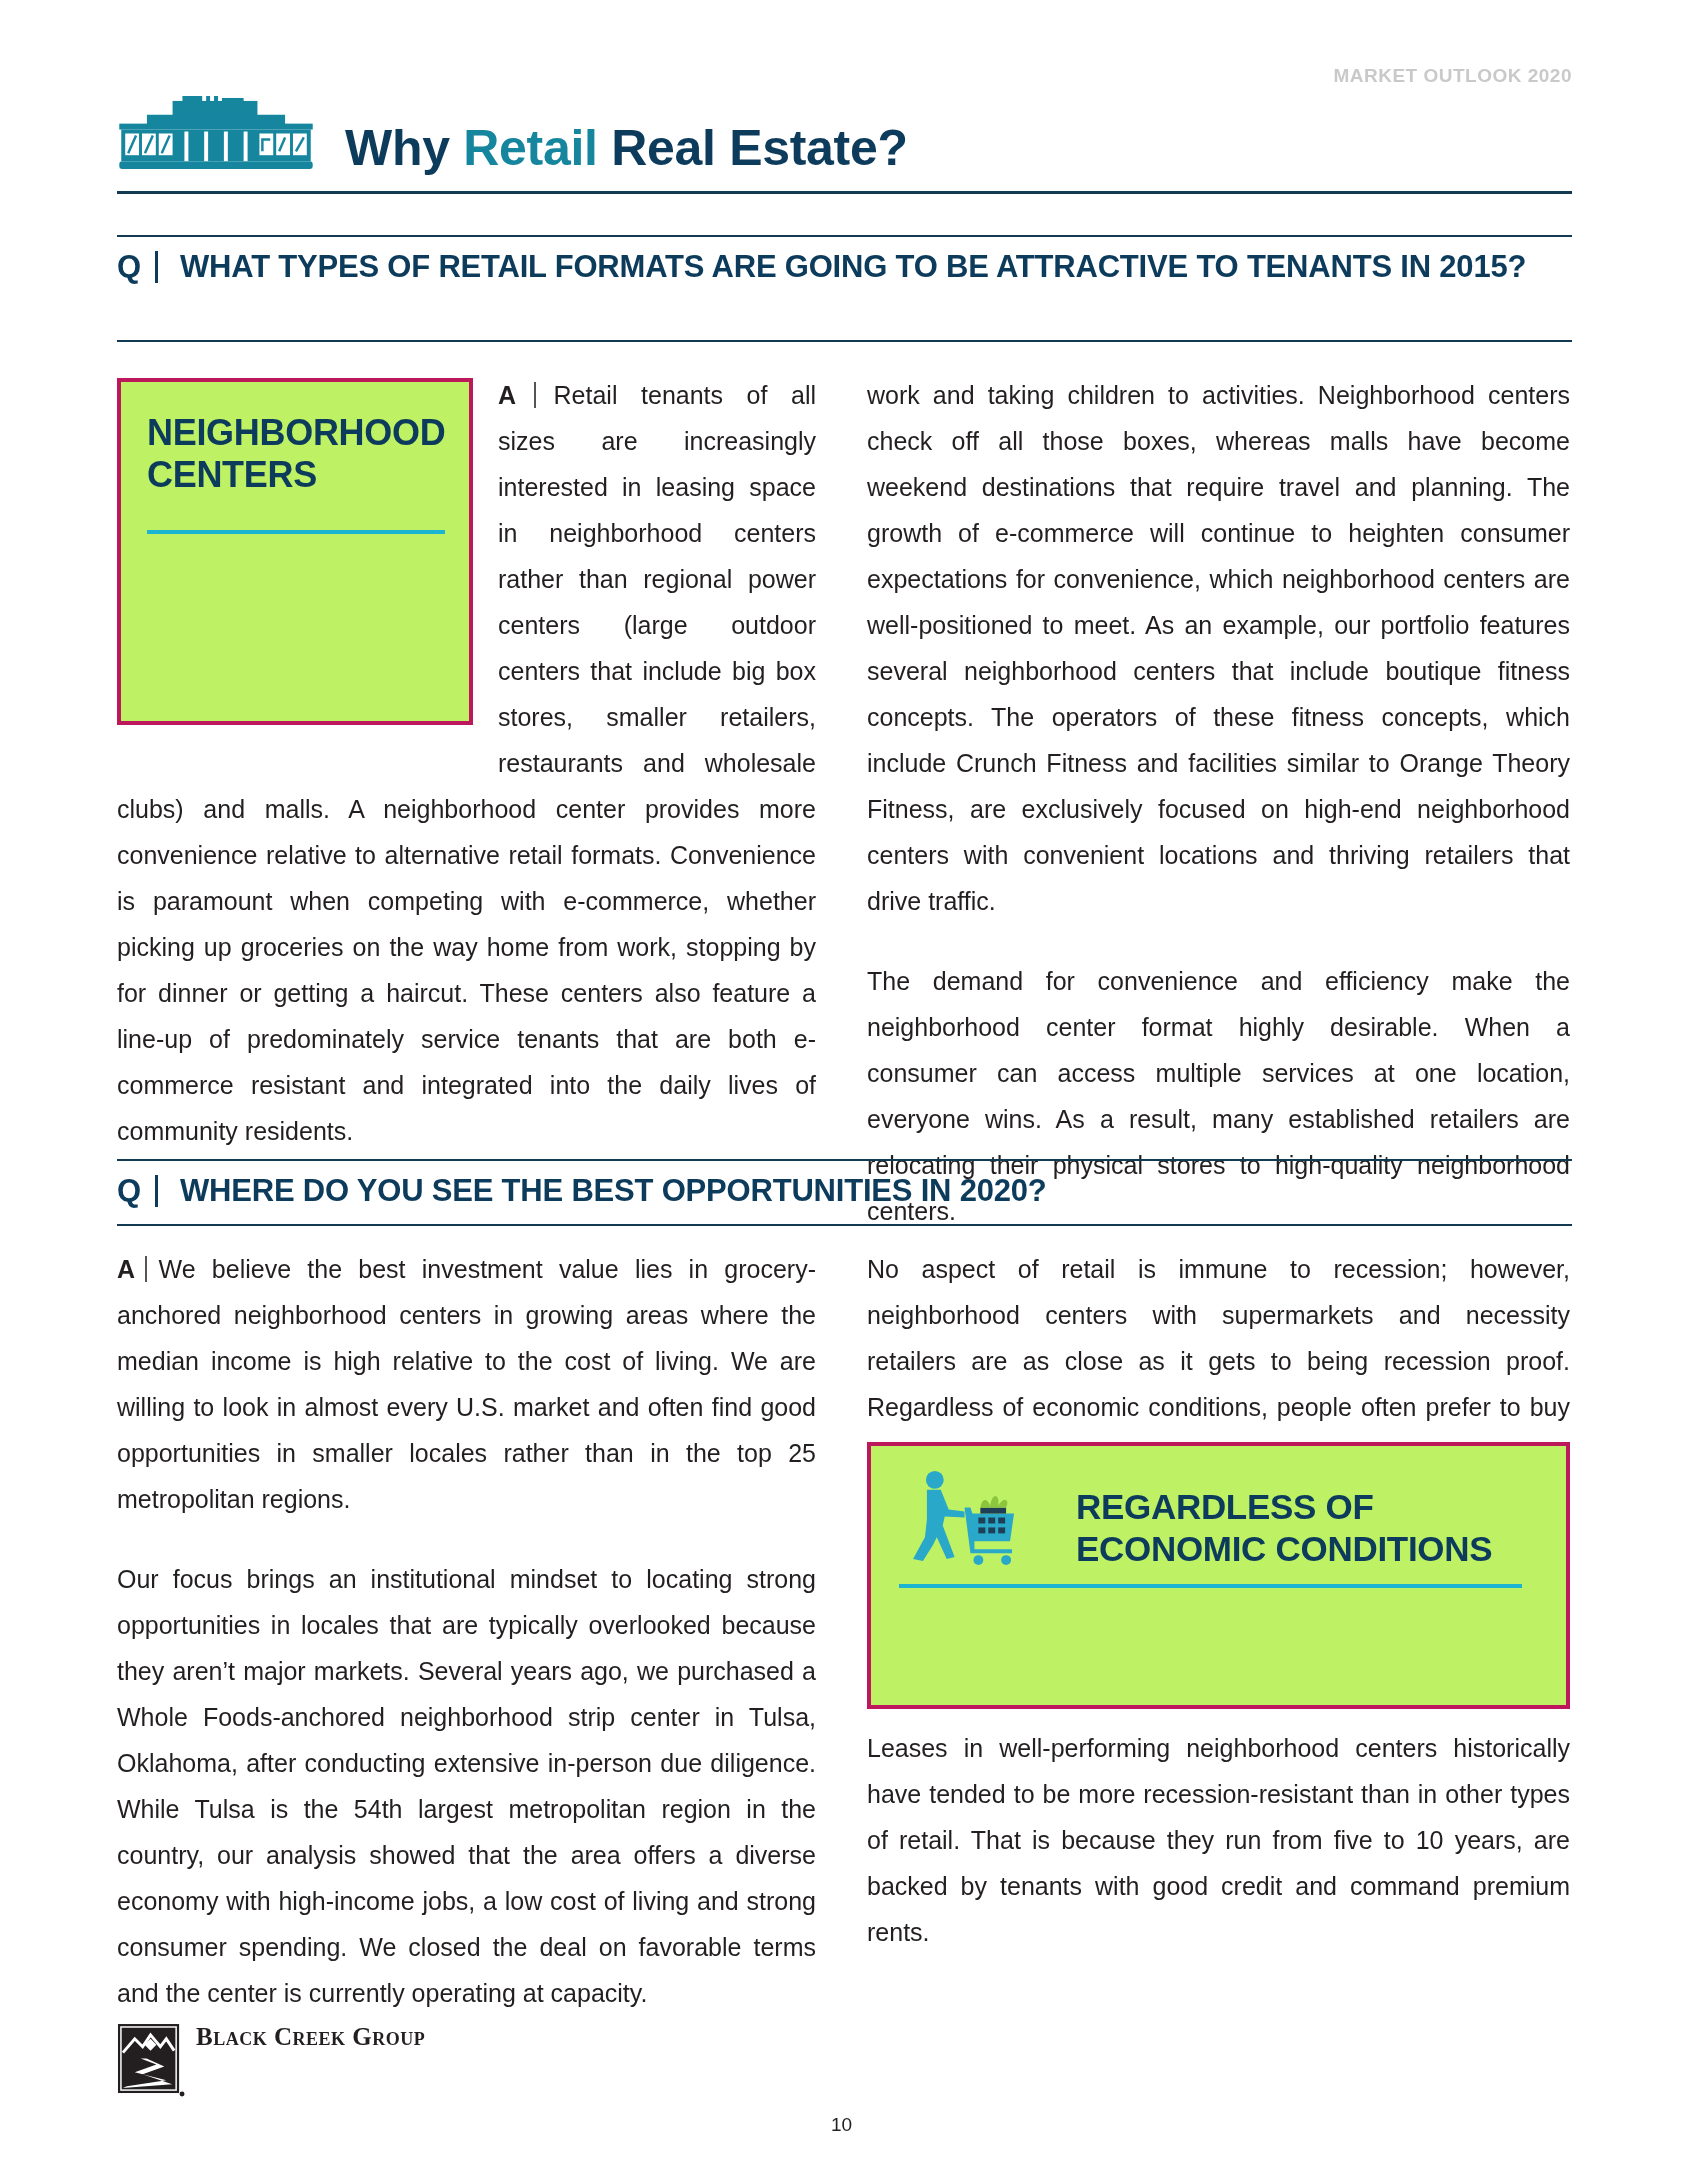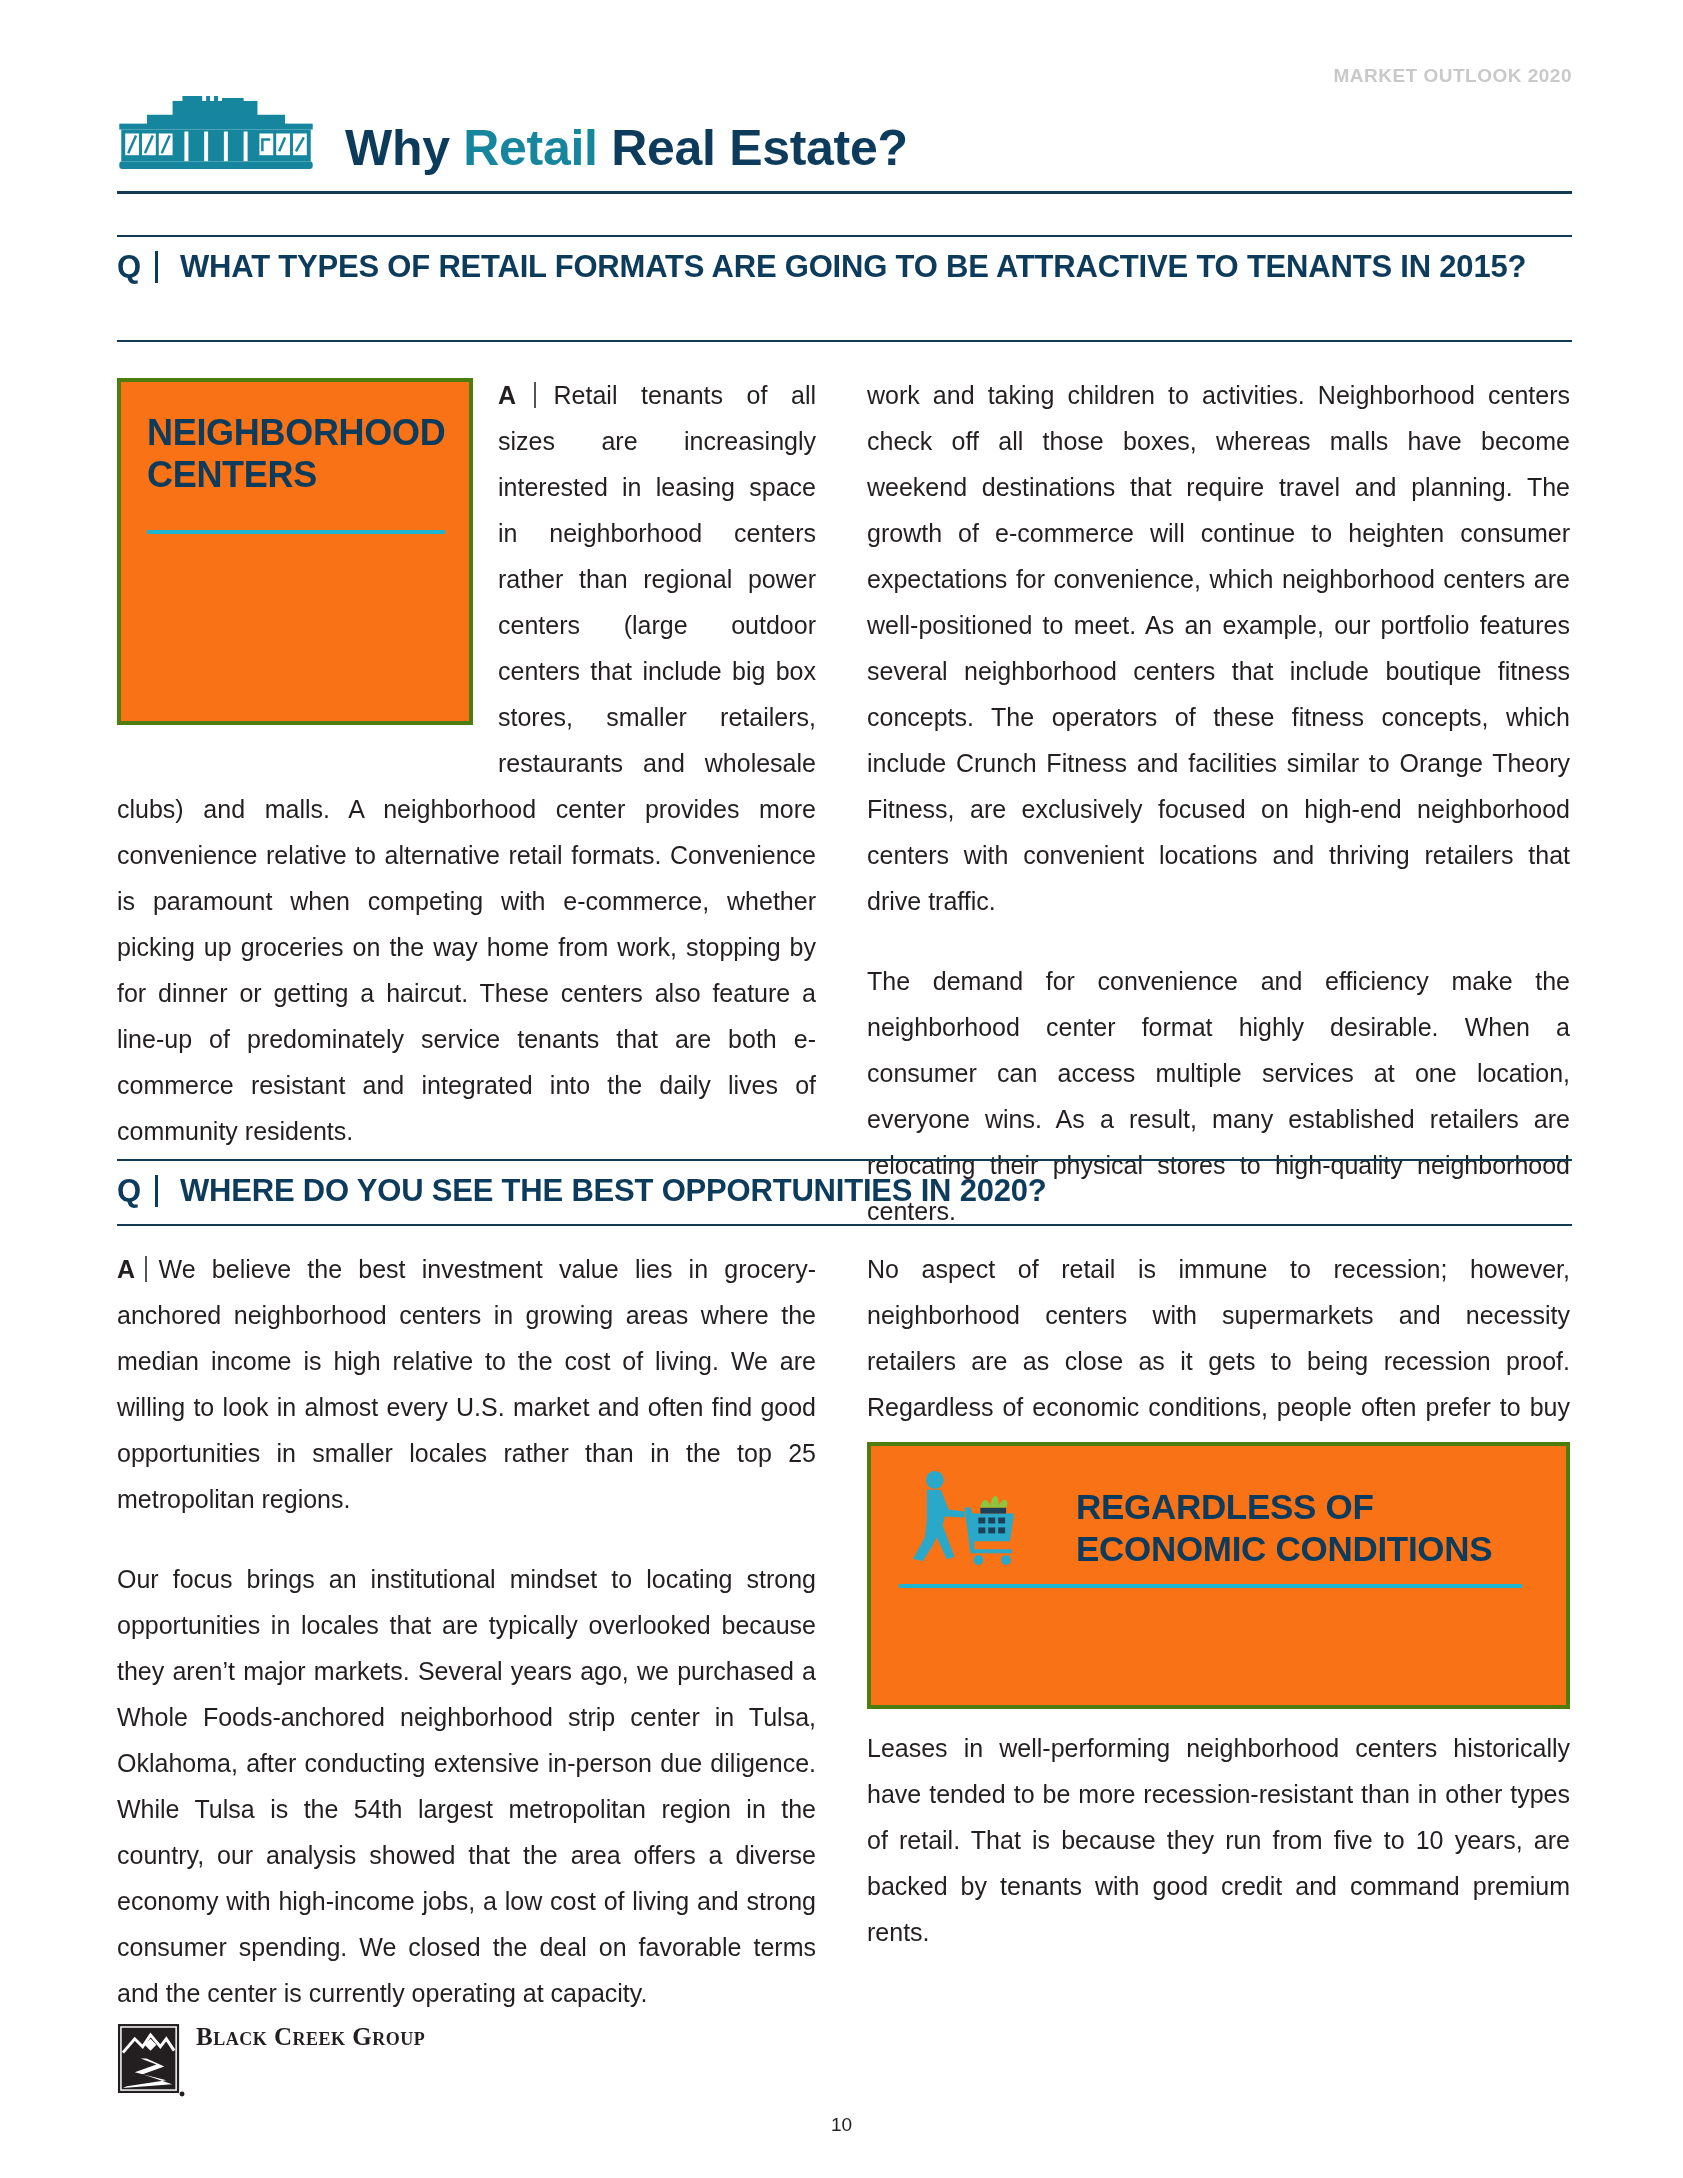--- a/index.html
+++ b/index.html
@@ -20,21 +20,21 @@
             font-size: 31px; font-weight: 700; color: #0d3b5c; line-height: 40px; letter-spacing: -0.2px; }
   .q-head .q-letter { width: 38px; flex: none; }
   .q-head .q-bar { width: 3px; height: 32px; background: #0d3b5c; margin: 4px 22px 0 0; flex: none; font-size: 0; }
   .q-head .q-text { flex: 1; }
 
   .body-text { font-size: 25px; line-height: 46px; color: #231f20; text-align: justify; }
   .body-text p { margin: 0; }
   .col-left { left: 117px; width: 699px; }
   .col-right { left: 867px; width: 703px; }
 
-  .callout { background: #f97316; border: 4px solid #4d7c0f; box-sizing: border-box; }
+  .callout { background: #bef264; border: 4px solid #be185d; box-sizing: border-box; }
   .callout-1 { left: 117px; top: 378px; width: 356px; height: 347px; padding: 30px 24px 0 26px; }
   .callout-title { font-size: 36px; font-weight: 700; color: #0d3b5c; line-height: 42px; letter-spacing: -0.3px; }
   .callout-rule { height: 4px; background: #1cb5d1; }
   .callout-sub { font-size: 32px; line-height: 36px; color: #0d3b5c; }
 
   .float-box { float: left; width: 381px; height: 376px; }
   .a-lead { font-weight: 700; color: #231f20; }
   .a-bar { display: inline-block; width: 1.5px; height: 26px; background: #555; vertical-align: -4px; margin: 0 18px 0 18px; }
   .a-bar.tight { margin: 0 12px 0 10px; }
 

